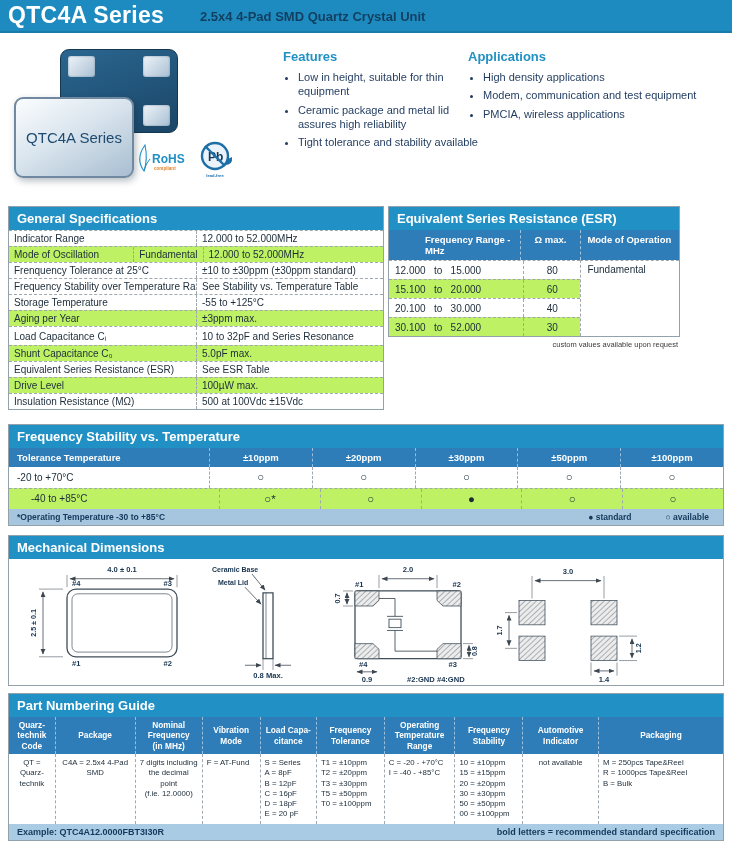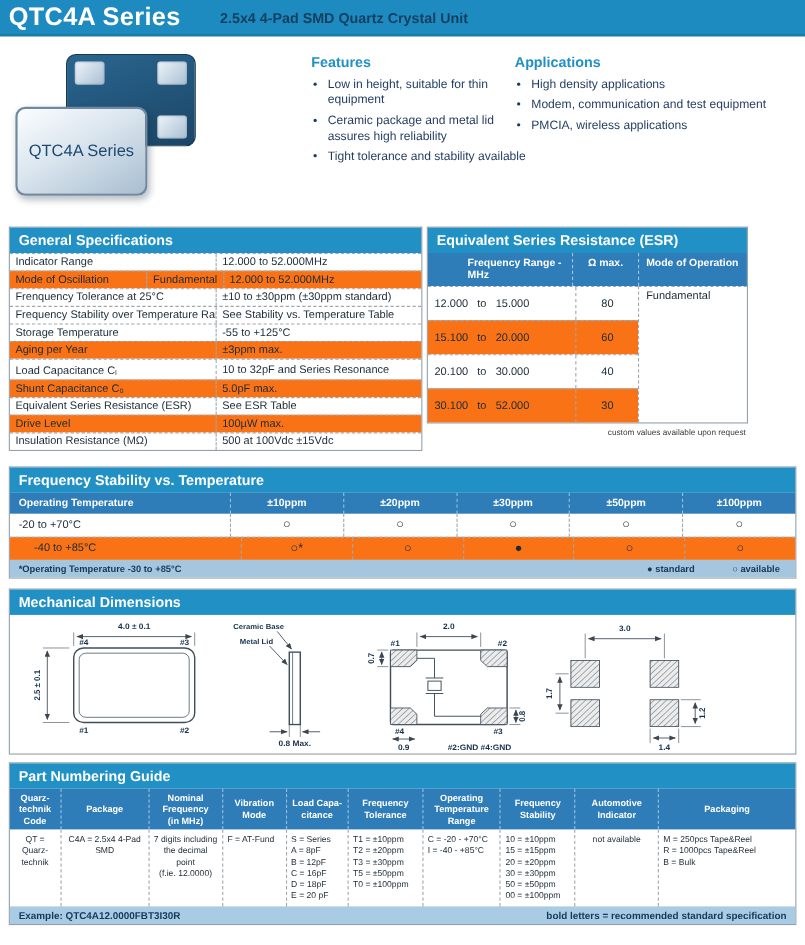--- a/index.html
+++ b/index.html
@@ -27,21 +27,21 @@
   .intro-col { position:absolute; top:16px; }
   .intro-col h3 { color:#2190c4; font-size:13px; margin-bottom:6px; }
   .intro-col ul { list-style:disc; padding-left:15px; }
   .intro-col li { font-size:11px; color:#1f3a5f; margin-bottom:4px; line-height:1.3; }
   .features { left:283px; width:196px; }
   .applications { left:468px; width:258px; }
 
   
   .tbl { border:1px solid #93a1ab; background:#fff; }
   .sec-head { background:#2190c4; color:#fff; font-weight:700; font-size:13px; padding:3px 8px; line-height:17px; }
-  .shaded { background:#f97316; }
+  .shaded { background:#bef264; }
   .cols { display:flex; gap:4px; margin:13px 8px 0; }
 
   
   .gs { width:376px; }
   .gs-row { display:flex; align-items:stretch; font-size:10px; border-top:1px dashed #9fa8ae; }
   .gs-row:first-of-type { border-top:none; }
   .gs-row > div { padding:2px 5px; display:flex; align-items:center; min-height:13.6px; }
   .gs-row .lbl { flex:0 0 50%; white-space:nowrap; overflow:hidden; }
   .gs-row .val { flex:1; border-left:1px dashed #9fa8ae; white-space:nowrap; overflow:hidden; }
   .gs-row.split .lbl { flex:0 0 33.2%; }
@@ -49,21 +49,21 @@
 
   
   .esr-wrap { width:292px; }
   .esr-head { display:flex; background:#2f7db8; color:#fff; font-weight:700; font-size:9.5px; }
   .esr-head > div { padding:4px 6px; }
   .esr-head .h1 { flex:0 0 45%;padding-left:36px; }
   .esr-head .h2 { flex:0 0 21%; text-align:center; border-left:1px dashed rgba(255,255,255,.55); }
   .esr-head .h3 { flex:1; border-left:1px dashed rgba(255,255,255,.55); }
   .esr-body { display:flex; font-size:10px; }
   .esr-left { flex:0 0 66%; }
-  .esr-row { display:flex; border-top:1px dashed #9fa8ae; height:31px; align-items:center; }
+  .esr-row { display:flex; border-top:1px dashed #9fa8ae; height:19px; align-items:center; }
   .esr-row .rng { flex:1; padding:0 6px; white-space:pre; }
   .esr-row .ohm { flex:0 0 30%; border-left:1px dashed #9fa8ae; align-self:stretch; display:flex; align-items:center; justify-content:center; }
   .esr-mode { flex:1; border-left:1px dashed #9fa8ae; border-top:1px dashed #9fa8ae; padding:3px 6px; }
   .esr-note { text-align:right; font-size:7.5px; color:#3a3a3a; margin-top:3px; padding-right:2px; }
 
   
   .stab { margin:14px 8px 0; }
   .stab-cols { display:flex; background:#2f7db8; color:#fff; font-size:9.5px; font-weight:700; }
   .stab-cols > div { padding:4px 0; text-align:center; border-left:1px dashed rgba(255,255,255,.5); }
   .stab-cols .c0 { flex:0 0 28%; text-align:left; padding-left:8px; border-left:none; }
@@ -122,20 +122,35 @@
 
 <section class="intro">
   <div class="crystal-back">
     <i class="cpad tl"></i>
     <i class="cpad tr"></i>
     <i class="cpad bl"></i>
     <i class="cpad br"></i>
   </div>
   <div class="crystal-front">
     <span>QTC4A Series</span>
+  </div>
+  <div class="logos">
+    <svg width="62" height="42" viewBox="0 0 62 42">
+      <path d="M10,32 Q1,20 11,6 Q14,20 10,32 Z" fill="none" stroke="#2190c4" stroke-width="1.1"></path>
+      <path d="M10,32 Q12,24 16,20" fill="none" stroke="#2190c4" stroke-width="1"></path>
+      <text class="rohs-txt" x="18" y="24">RoHS</text>
+      <text class="rohs-sub" x="20" y="31">compliant</text>
+    </svg>
+    <svg width="42" height="46" viewBox="0 0 42 46">
+      <circle cx="19" cy="17" r="13" fill="#eaf3fa" stroke="#1d6fa8" stroke-width="2.4"></circle>
+      <text class="pb-txt" x="12" y="22">Pb</text>
+      <line x1="9" y1="7" x2="29" y2="27" stroke="#1d6fa8" stroke-width="2.4"></line>
+      <path d="M29,26 Q37,26 36,18 Q30,20 29,26 Z" fill="#1d6fa8"></path>
+      <text class="pb-sub" x="19" y="38" text-anchor="middle">lead-free</text>
+    </svg>
   </div>
 
   <div class="intro-col applications">
     <h3>Applications</h3>
     <ul>
       <li>High density applications</li>
       <li>Modem, communication and test equipment</li>
       <li>PMCIA, wireless applications</li>
     </ul>
   </div>
@@ -230,21 +245,21 @@
         <div class="esr-mode">Fundamental</div>
       </div>
     </div>
     <div class="esr-note">custom values available upon request</div>
   </div>
 </div>
 
 <div class="tbl stab">
   <div class="sec-head">Frequency Stability vs. Temperature</div>
   <div class="stab-cols">
-    <div class="c0">Operating Temperature</div>
+    <div class="c0">Tolerance Temperature</div>
     <div class="c">±10ppm</div>
     <div class="c">±20ppm</div>
     <div class="c">±30ppm</div>
     <div class="c">±50ppm</div>
     <div class="c">±100ppm</div>
   </div>
   <div class="stab-row">
     <div class="c0">-20 to +70°C</div>
     <div class="c">○</div>
     <div class="c">○</div>

